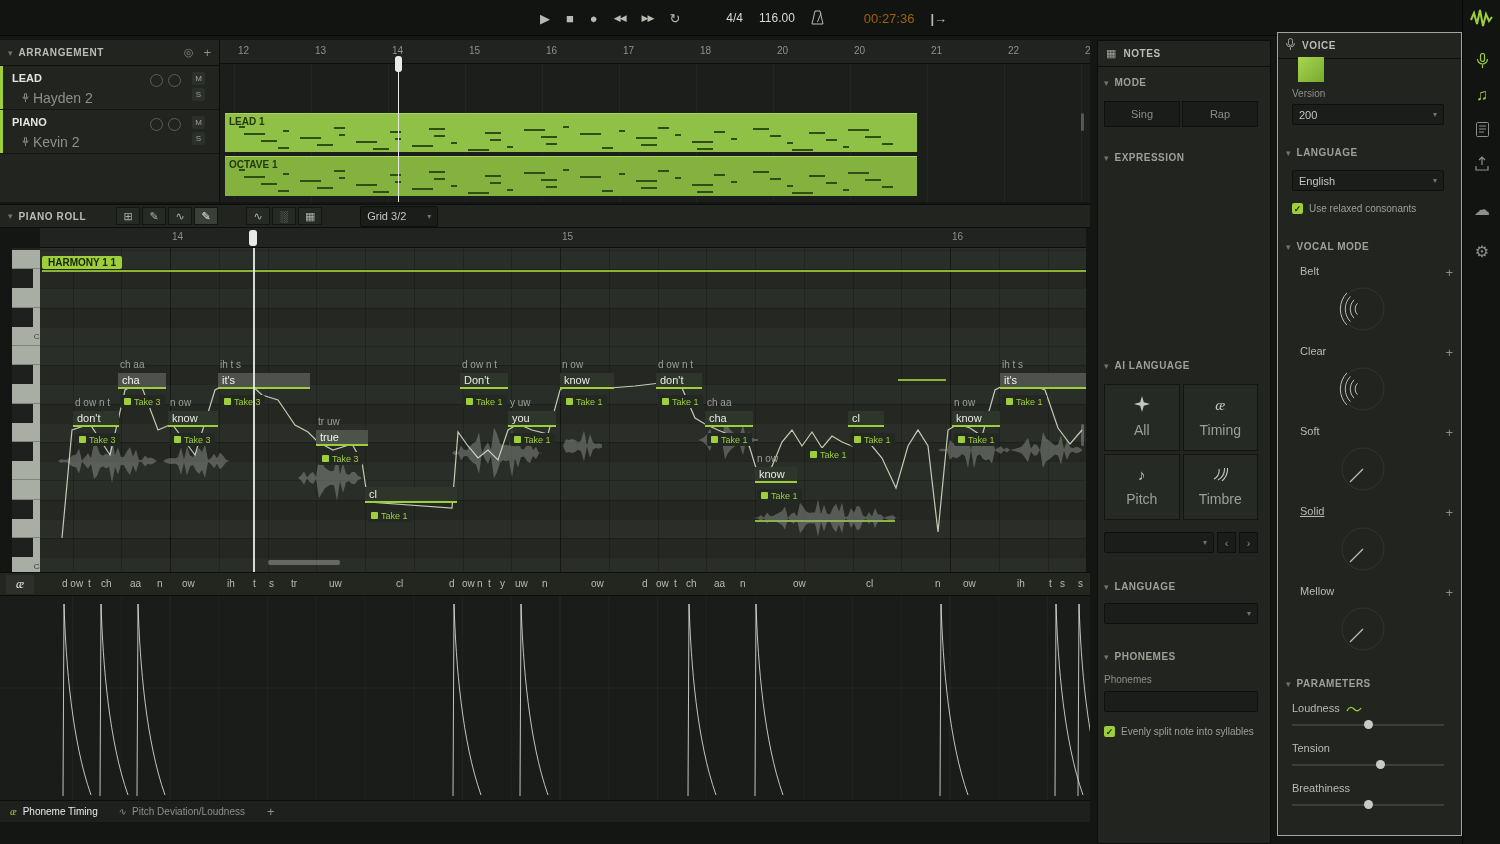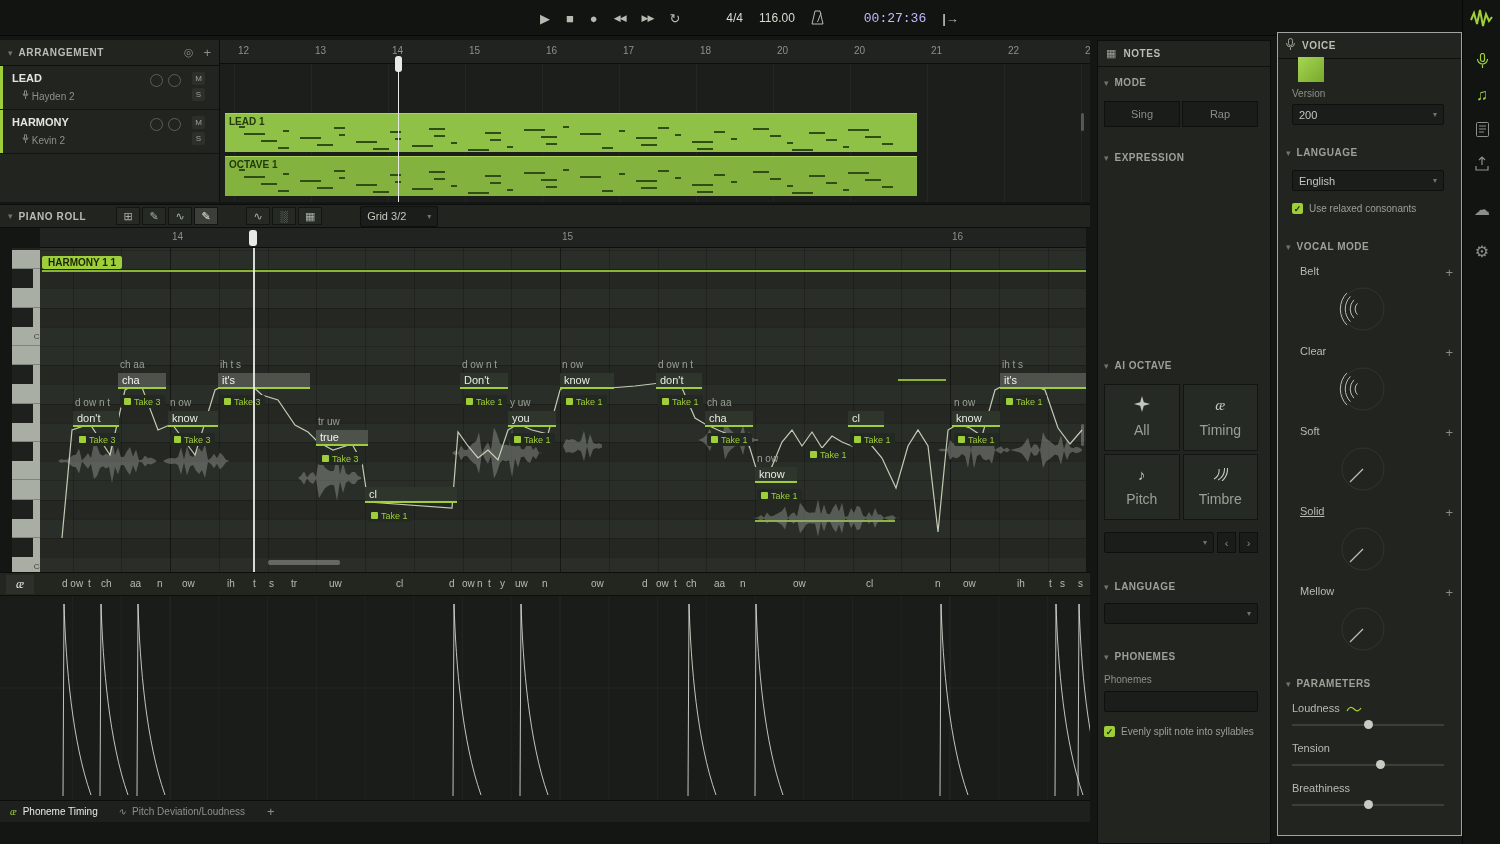--- a/index.html
+++ b/index.html
@@ -9,34 +9,34 @@
 .flex{display:flex;align-items:center}
 .hdr{font-size:10px;font-weight:bold;letter-spacing:.6px;color:#b9beb5}
 .sechdr{font-size:10px;font-weight:bold;letter-spacing:.5px;color:#9ba197}
 .chev{color:#6f756d;font-size:9px;margin-right:6px}
 .dim{color:#8b918a}
 .topbar{left:0;top:0;width:1500px;height:36px;background:#121412;border-bottom:1px solid #060806}
 .transport{position:absolute;left:540px;top:0;height:36px;display:flex;align-items:center;gap:16px;color:#b6bbb2}
 .ticon{font-size:13px;cursor:default;color:#b6bbb2}
 .ticon.small{font-size:9px;letter-spacing:-1px}
 .tval{font-size:12px;color:#d6dbd2}
-.ttime{font-size:13px;font-family:Liberation Mono, monospace;color:#c4b5fd}
+.ttime{font-size:13px;font-family:Liberation Sans, sans-serif;color:#a16207}
 .paneltitle{height:26px;display:flex;align-items:center;padding:0 8px;border-bottom:1px solid #0e100e}
 .btn2{flex:1;height:26px;background:#191c18;border:1px solid #0e100e;display:flex;align-items:center;justify-content:center;color:#878d85;font-size:11px}
 .dd{height:21px;background:#1a1d19;border:1px solid #0e100e;border-radius:2px;display:flex;align-items:center;padding:0 6px;color:#c3c8bf;font-size:11px;justify-content:space-between}
 .caret{color:#6f756d;font-size:8px}
 .cb{width:11px;height:11px;background:#9ece3a;border-radius:2px;color:#1a2508;font-size:9px;font-weight:bold;display:inline-flex;align-items:center;justify-content:center;margin-right:6px;flex:none}
 .cbrow{display:flex;align-items:center;font-size:10px;color:#9aa096}
 .toolbtn{width:24px;height:18px;background:#262a24;border:1px solid #121512;display:flex;align-items:center;justify-content:center;color:#a8ada4;font-size:11px;margin-right:2px}
 .toolbtn.active{background:#3a3f37;color:#e8ebe5}
 .rul{font-size:10px;color:#8b918a}
 .trk{position:relative;height:44px;border-bottom:1px solid #121512;background:#21241f}
 .trkstripe{position:absolute;left:0;top:0;width:3px;height:100%;background:#9ece3a}
 .trkname{position:absolute;left:12px;top:6px;font-size:11px;color:#e3e6e0;font-weight:bold}
-.trkvoice{position:absolute;left:22px;top:24px;font-size:10px;color:#8b918a}
+.trkvoice{position:absolute;left:22px;top:24px;font-size:14px;color:#8b918a}
 .knobdot{width:13px;height:13px;border-radius:50%;border:1px solid #5a605a;position:absolute;top:8px}
 .ms{position:absolute;width:13px;height:13px;background:#2c302b;color:#9aa096;font-size:8px;display:flex;align-items:center;justify-content:center;border-radius:2px}
 .prnote{position:absolute;height:16px;background:#2e352a;border-bottom:2px solid #9ece3a;color:#e8ebe5;font-size:11px;padding:1px 0 0 4px;overflow:hidden;white-space:nowrap}
 .prnote.sel{background:#4d524a;color:#f2f4f0}
 .prph{position:absolute;font-size:10px;color:#9aa096;white-space:nowrap}
 .chip{position:absolute;height:13px;background:#242822;border-radius:2px;display:flex;align-items:center;padding:0 4px;font-size:9px;color:#9ece3a;white-space:nowrap}
 .chip .ci{width:7px;height:7px;background:#9ece3a;margin-right:3px;border-radius:1px}
 .phitem{position:absolute;top:5px;font-size:10px;color:#b6bbb2;white-space:nowrap}
 .tab{display:flex;align-items:center;height:22px;padding:0 10px;font-size:10px;gap:6px}
 .retake{background:#262a24;border:1px solid #121512;display:flex;flex-direction:column;align-items:center;justify-content:center;gap:8px;color:#c3c8bf}
@@ -89,21 +89,21 @@
           <div class="trkvoice"><svg width="7" height="10">
               <path d="M2.5 0.8 h2 v4 h-2 Z M1 3.5 a2.5 2.5 0 0 0 5 0 M3.5 6.5 v2.5" stroke="#8b918a" fill="none" stroke-width="0.9"></path>
             </svg><span> Hayden 2</span></div>
           <div class="knobdot" style="right: 56px;"></div>
           <div class="knobdot" style="right: 38px;"></div>
           <div class="ms" style="right: 14px; top: 6px;">M</div>
           <div class="ms" style="right: 14px; top: 22px;">S</div>
         </div>
         <div class="trk">
           <div class="trkstripe"></div>
-          <div class="trkname">HARMONY</div>
+          <div class="trkname">PIANO</div>
           <div class="trkvoice"><svg width="7" height="10">
               <path d="M2.5 0.8 h2 v4 h-2 Z M1 3.5 a2.5 2.5 0 0 0 5 0 M3.5 6.5 v2.5" stroke="#8b918a" fill="none" stroke-width="0.9"></path>
             </svg><span> Kevin 2</span></div>
           <div class="knobdot" style="right: 56px;"></div>
           <div class="knobdot" style="right: 38px;"></div>
           <div class="ms" style="right: 14px; top: 6px;">M</div>
           <div class="ms" style="right: 14px; top: 22px;">S</div>
         </div>
       </div>
   </div>
@@ -541,21 +541,21 @@
       <span class="btn2">Rap</span>
     </div>
 
     <div class="flex" style="position:absolute;left:6px;top:111px">
       <span class="chev">▾</span>
       <span class="sechdr">EXPRESSION</span>
     </div>
 
     <div class="flex" style="position:absolute;left:6px;top:319px">
       <span class="chev">▾</span>
-      <span class="sechdr">AI OCTAVE</span>
+      <span class="sechdr">AI LANGUAGE</span>
     </div>
     <div id="retakes" style="position:absolute;left:6px;top:343px;width:154px;height:136px;display:grid;grid-template-columns:1fr 1fr;grid-template-rows:1fr 1fr;gap:3px">
         <div class="retake">
           <span><svg width="16" height="16">
               <path d="M8 0 L9.8 6.2 L16 8 L9.8 9.8 L8 16 L6.2 9.8 L0 8 L6.2 6.2 Z" stroke="none" fill="#c3c8bf" stroke-width="1"></path>
             </svg></span>
           <span class="rl">All</span>
         </div>
         <div class="retake">
           <span style="font-size: 15px; font-style: italic; font-family: &quot;Liberation Serif&quot;, serif; color: rgb(195, 200, 191);">æ</span>

